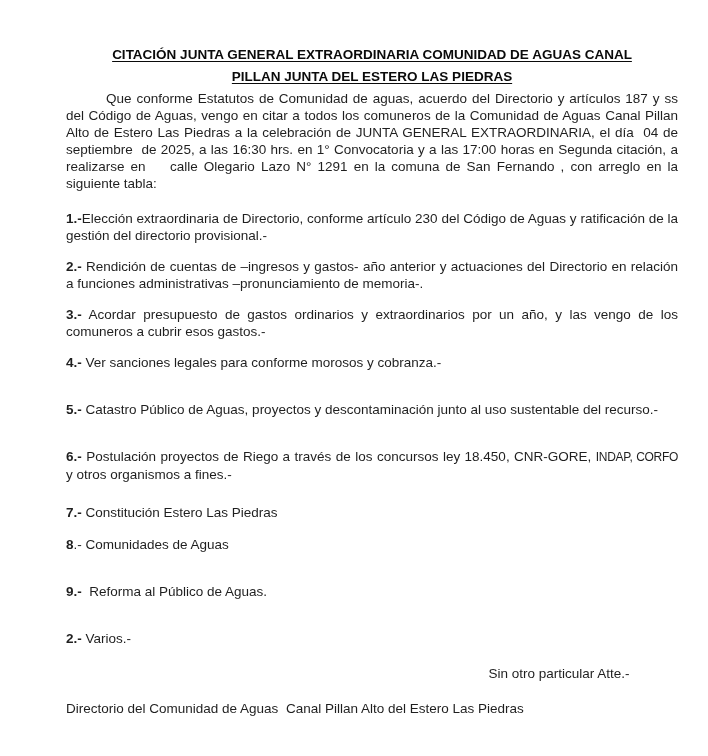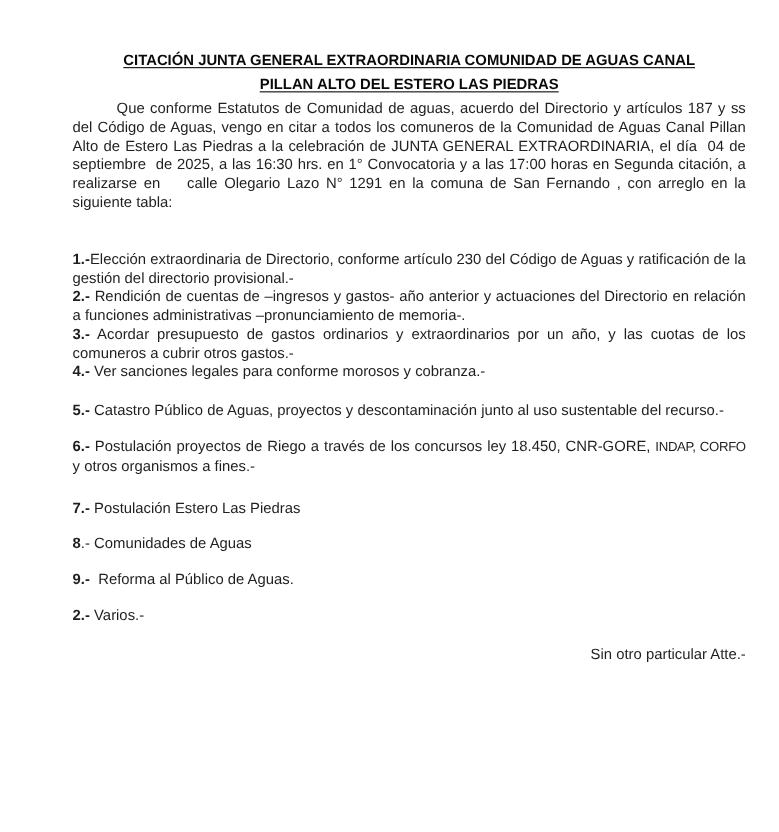--- a/index.html
+++ b/index.html
@@ -41,66 +41,67 @@
   }
   .intro {
     margin-top: 2px;
     text-indent: 40px;
   }
   .item b { font-weight: bold; }
   .narrow {
     font-size: 12px;
     letter-spacing: -0.3px;
   }
-  .mt19 { margin-top: 35px; }
-  .mt14 { }
+  .mt19 { margin-top: 18px; }
+  .mt14 { margin-top: 14px; }
   .mt15 { margin-top: 15px; }
-  .mt16 { margin-top: 16px; }
-  .mt18 { margin-top: 18px; }
+  .mt16 { margin-top: 30px; }
+  .mt18 { margin-top: 30px; }
   .mt21 { margin-top: 21px; }
   .closing {
     margin-top: 18px;
     padding-left: 374px;
-    text-align: right;
+    text-align: center;
     white-space: pre-wrap;
   }
   .signature {
     margin-top: 18px;
     text-align: left;
     white-space: pre-wrap;
   }
 </style>
 </head>
 <body>
 
 <div class="page">
 
   <div class="doc-title">
     <div><span class="tline">CITACIÓN JUNTA GENERAL EXTRAORDINARIA COMUNIDAD DE AGUAS CANAL</span></div>
-    <div><span class="tline">PILLAN ALTO DEL ESTERO LAS PIEDRAS</span></div>
+    <div><span class="tline">PILLAN JUNTA DEL ESTERO LAS PIEDRAS</span></div>
   </div>
 
   <p class="intro">Que conforme Estatutos de Comunidad de aguas, acuerdo del Directorio y artículos 187 y ss del Código de Aguas, vengo en citar a todos los comuneros de la Comunidad de Aguas Canal Pillan Alto de Estero Las Piedras a la celebración de JUNTA GENERAL EXTRAORDINARIA, el día  04 de septiembre  de 2025, a las 16:30 hrs. en 1° Convocatoria y a las 17:00 horas en Segunda citación, a realizarse en    calle Olegario Lazo N° 1291 en la comuna de San Fernando , con arreglo en la siguiente tabla:</p>
 
   <p class="item mt19"><b>1.-</b><span>Elección extraordinaria de Directorio, conforme artículo 230 del Código de Aguas y ratificación de la gestión del directorio provisional.-</span></p>
 
   <p class="item mt14"><b>2.-</b><span> Rendición de cuentas de –ingresos y gastos- año anterior y actuaciones del Directorio en relación a funciones administrativas –pronunciamiento de memoria-.</span></p>
 
-  <p class="item mt14"><b>3.-</b><span> Acordar presupuesto de gastos ordinarios y extraordinarios por un año, y las cuotas de los comuneros a cubrir otros gastos.-</span></p>
+  <p class="item mt14"><b>3.-</b><span> Acordar presupuesto de gastos ordinarios y extraordinarios por un año, y las vengo de los comuneros a cubrir esos gastos.-</span></p>
 
   <p class="item mt14"><b>4.-</b><span> Ver sanciones legales para conforme morosos y cobranza.-</span></p>
 
   <p class="item mt18"><b>5.-</b><span> Catastro Público de Aguas, proyectos y descontaminación junto al uso sustentable del recurso.-</span></p>
 
   <p class="item mt16"><b>6.-</b><span> Postulación proyectos de Riego a través de los concursos ley 18.450, CNR-GORE, </span><span class="narrow">INDAP, CORFO</span><span> y otros organismos a fines.-</span></p>
 
-  <p class="item mt21"><b>7.-</b><span> Postulación Estero Las Piedras</span></p>
+  <p class="item mt21"><b>7.-</b><span> Constitución Estero Las Piedras</span></p>
 
   <p class="item mt15"><b>8</b><span>.- Comunidades de Aguas</span></p>
 
   <p class="item mt16"><b>9.-</b><span>  Reforma al Público de Aguas.</span></p>
 
   <p class="item mt16"><b>2.-</b><span> Varios.-</span></p>
 
   <p class="closing">Sin otro particular Atte.-</p>
 
+  <p class="signature">Directorio del Comunidad de Aguas  Canal Pillan Alto del Estero Las Piedras</p>
 
 </div>
 
 </body></html>

